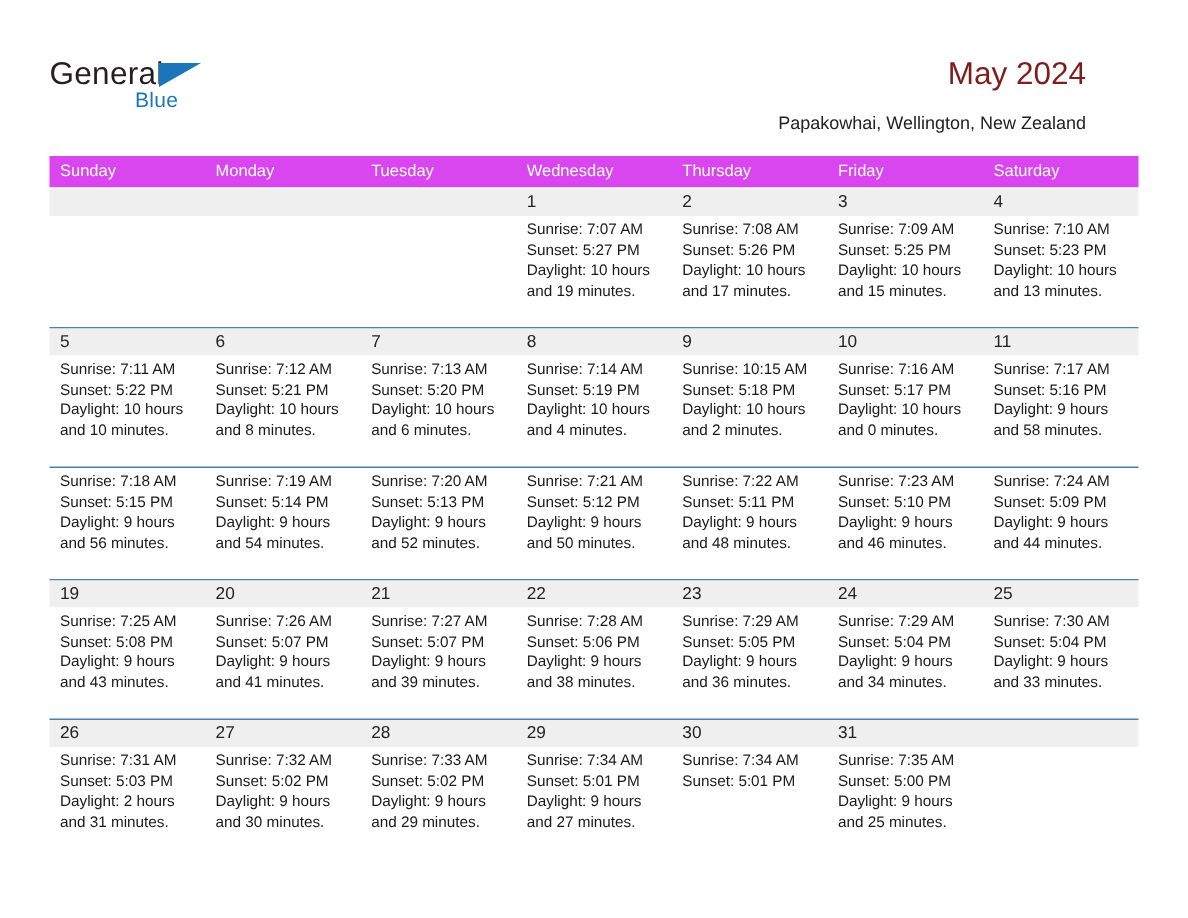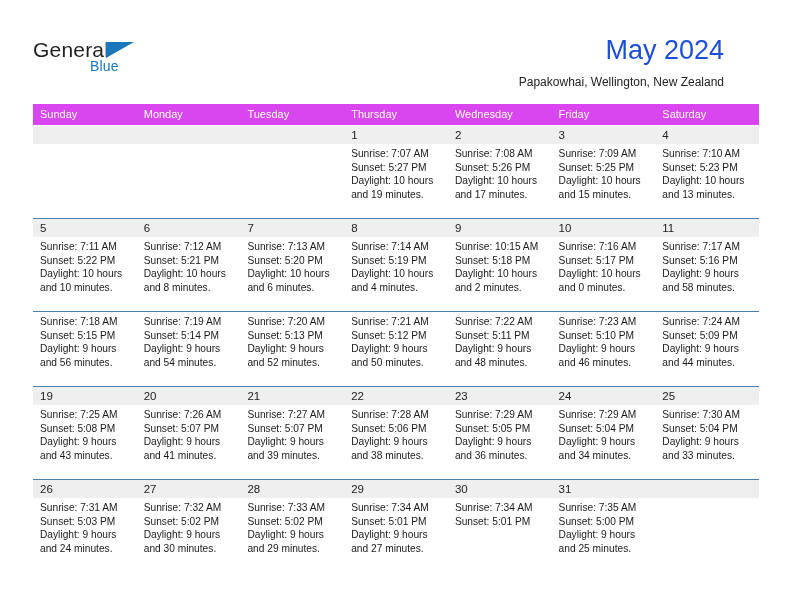--- a/index.html
+++ b/index.html
@@ -63,22 +63,22 @@
     letter-spacing: 0.2px;
   }
 
   .title-block {
     position: absolute;
     right: 36px;
     top: 34px;
     text-align: right;
   }
   .cal-title {
-    font-size: 27px;
-    color: #1d4ed8;
+    font-size: 21px;
+    color: #7f1d1d;
     line-height: 32px;
     white-space: nowrap;
   }
   .cal-sub {
     font-size: 12px;
     color: #222222;
     line-height: 20px;
     margin-top: 6px;
     white-space: nowrap;
   }
@@ -170,22 +170,22 @@
     </div>
 
   </div>
 
   <div class="cal">
 
     <div class="dow-row">
       <div class="dow">Sunday</div>
       <div class="dow">Monday</div>
       <div class="dow">Tuesday</div>
+      <div class="dow">Wednesday</div>
       <div class="dow">Thursday</div>
-      <div class="dow">Wednesday</div>
       <div class="dow">Friday</div>
       <div class="dow">Saturday</div>
     </div>
 
     <div id="weeks-host">
         <div class="week">
           <div class="week-dates">
             <div class="daycell-date"></div>
             <div class="daycell-date"></div>
             <div class="daycell-date"></div>
@@ -362,21 +362,21 @@
             <div class="daycell-date">28</div>
             <div class="daycell-date">29</div>
             <div class="daycell-date">30</div>
             <div class="daycell-date">31</div>
             <div class="daycell-date"></div>
           </div>
           <div class="week-body">
             <div class="daycell-body">
               <div class="evt">Sunrise: 7:31 AM</div>
               <div class="evt">Sunset: 5:03 PM</div>
-              <div class="evt wrap">Daylight: 9 hours and 24 minutes.</div>
+              <div class="evt wrap">Daylight: 2 hours and 31 minutes.</div>
             </div>
             <div class="daycell-body">
               <div class="evt">Sunrise: 7:32 AM</div>
               <div class="evt">Sunset: 5:02 PM</div>
               <div class="evt wrap">Daylight: 9 hours and 30 minutes.</div>
             </div>
             <div class="daycell-body">
               <div class="evt">Sunrise: 7:33 AM</div>
               <div class="evt">Sunset: 5:02 PM</div>
               <div class="evt wrap">Daylight: 9 hours and 29 minutes.</div>

